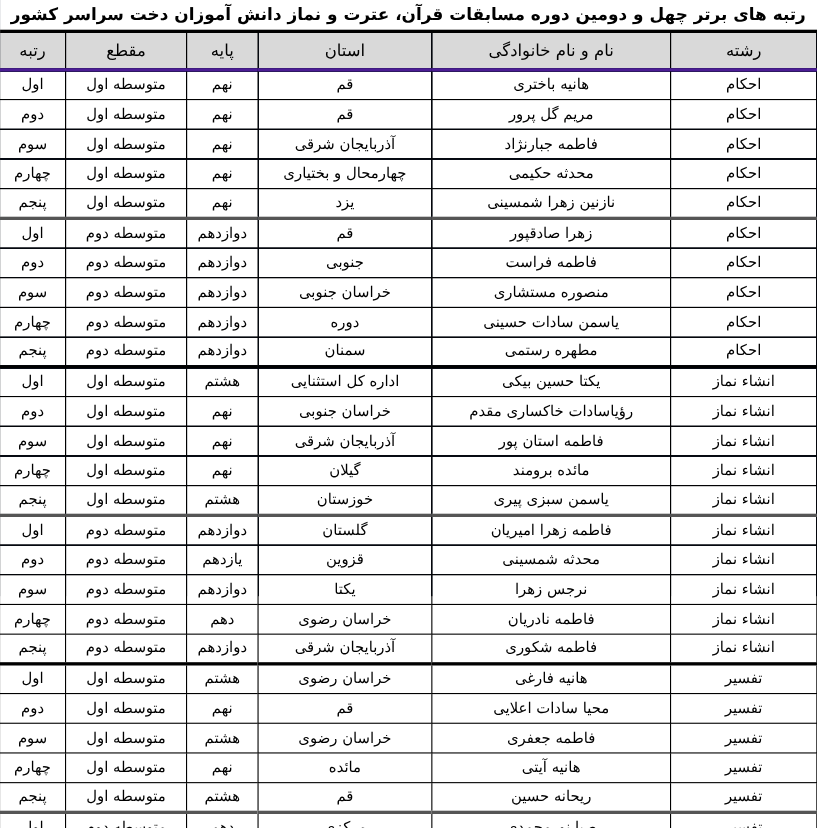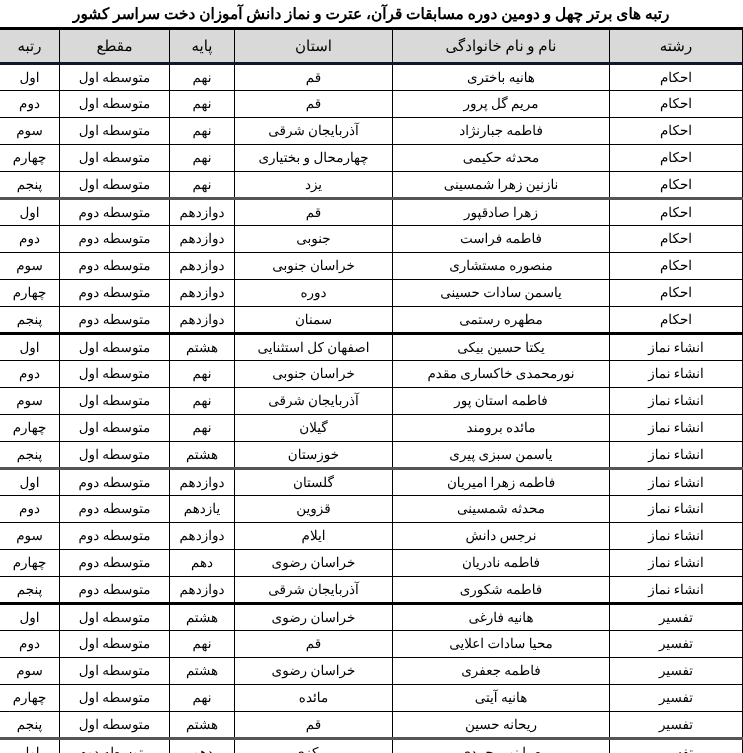--- a/index.html
+++ b/index.html
@@ -14,21 +14,20 @@
     overflow: hidden;
     font-family: "DejaVu Sans", "Liberation Sans", sans-serif;
     direction: rtl;
   }
   #page {
     position: relative;
     width: 743px;
     height: 542px;
     background: #0f172a;
     box-sizing: border-box;
-    font-family: Liberation Serif, serif;
   }
 
   
   .title-bar {
     width: 743px;
     height: 30px;
     display: flex;
     align-items: center;
     justify-content: center;
     background: #ffffff;
@@ -72,21 +71,21 @@
     white-space: nowrap;
     box-sizing: border-box;
   }
 
   table.rank-table thead th {
     background: #d9d9d9;
     height: 33px;
     font-size: 15px;
     font-weight: 400;
     border-top: none;
-    border-bottom: 3px solid #0f172a;
+    border-bottom: 3px solid #4c1d95;
   }
 
   table.rank-table tbody td {
     height: 27px;
     font-size: 13.5px;
     font-weight: 400;
     background: #ffffff;
   }
 
   
@@ -206,28 +205,28 @@
           <td>احکام</td>
           <td class="tight">مطهره رستمی</td>
           <td class="tight">سمنان</td>
           <td>دوازدهم</td>
           <td class="tight">متوسطه دوم</td>
           <td>پنجم</td>
         </tr>
         <tr>
           <td>انشاء نماز</td>
           <td class="tight">یکتا حسین بیکی</td>
-          <td class="tight">اصفهان کل استثنایی</td>
-          <td>هشتم</td>
-          <td class="tight">متوسطه اول</td>
-          <td>اول</td>
-        </tr>
-        <tr>
-          <td>انشاء نماز</td>
-          <td class="tight">نورمحمدی خاکساری مقدم</td>
+          <td class="tight">اداره کل استثنایی</td>
+          <td>هشتم</td>
+          <td class="tight">متوسطه اول</td>
+          <td>اول</td>
+        </tr>
+        <tr>
+          <td>انشاء نماز</td>
+          <td class="tight">رؤیاسادات خاکساری مقدم</td>
           <td class="tight">خراسان جنوبی</td>
           <td>نهم</td>
           <td class="tight">متوسطه اول</td>
           <td>دوم</td>
         </tr>
         <tr>
           <td>انشاء نماز</td>
           <td class="tight">فاطمه استان پور</td>
           <td class="tight">آذربایجان شرقی</td>
           <td>نهم</td>
@@ -261,22 +260,22 @@
         <tr>
           <td>انشاء نماز</td>
           <td class="tight">محدثه شمسینی</td>
           <td class="tight">قزوین</td>
           <td>یازدهم</td>
           <td class="tight">متوسطه دوم</td>
           <td>دوم</td>
         </tr>
         <tr>
           <td>انشاء نماز</td>
-          <td class="tight">نرجس دانش</td>
-          <td class="tight">ایلام</td>
+          <td class="tight">نرجس زهرا</td>
+          <td class="tight">یکتا</td>
           <td>دوازدهم</td>
           <td class="tight">متوسطه دوم</td>
           <td>سوم</td>
         </tr>
         <tr>
           <td>انشاء نماز</td>
           <td class="tight">فاطمه نادریان</td>
           <td class="tight">خراسان رضوی</td>
           <td>دهم</td>
           <td class="tight">متوسطه دوم</td>

